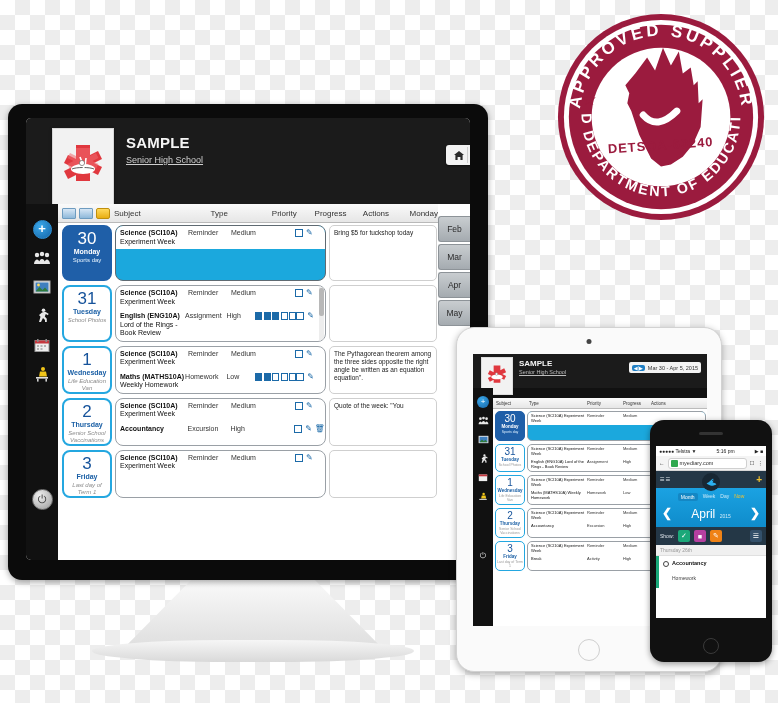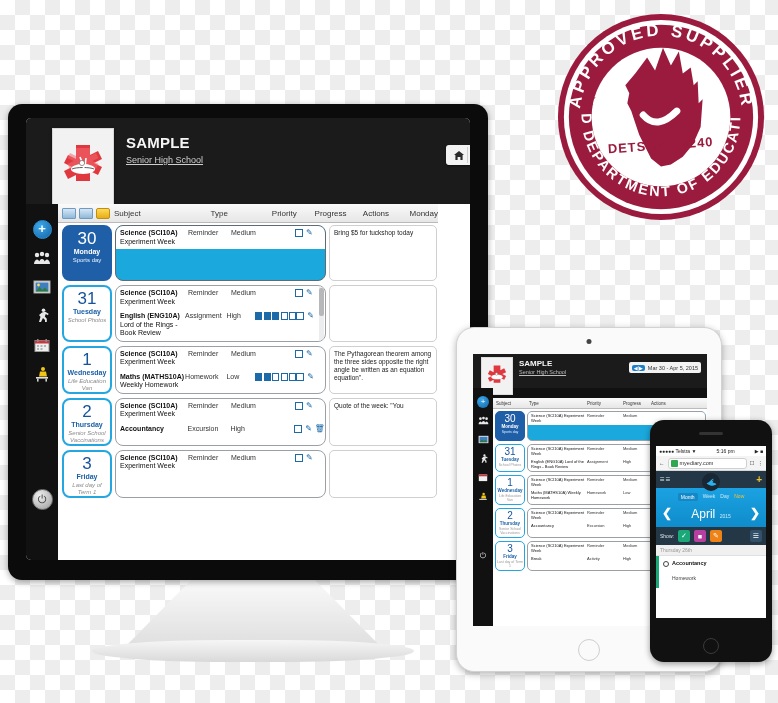--- a/index.html
+++ b/index.html
@@ -352,20 +352,26 @@
               <circle cx="9" cy="3" r="2" fill="#f0c419"></circle>
               <path d="M6 5.5h6l1 5H5z" fill="#f0c419"></path>
               <rect x="2" y="11" width="12" height="1.6" fill="#e0e0e0"></rect>
               <rect x="3" y="12.6" width="1.6" height="3" fill="#cfcfcf"></rect>
               <rect x="11.4" y="12.6" width="1.6" height="3" fill="#cfcfcf"></rect>
             </svg>
         </div>
         <div class="rail-power">⏻</div>
       </div>
 
+      <div class="months">
+        <div class="month-tab">Feb</div>
+        <div class="month-tab">Mar</div>
+        <div class="month-tab">Apr</div>
+        <div class="month-tab">May</div>
+      </div>
 
       <div class="grid-wrap">
         <div class="grid-header">
           <div class="hdr-icons">
             <span class="hdr-ic a"></span>
             <span class="hdr-ic b"></span>
             <span class="hdr-ic c"></span>
           </div>
           <div class="hdr-sub">Subject</div>
           <div class="hdr-typ">Type</div>

